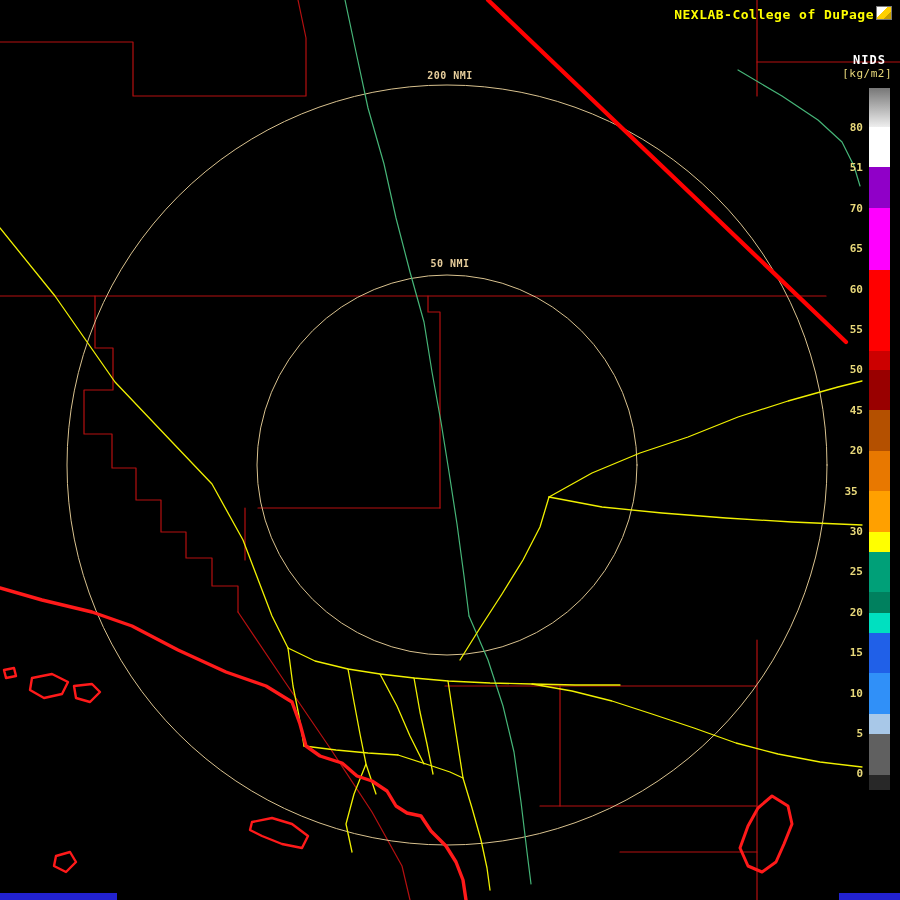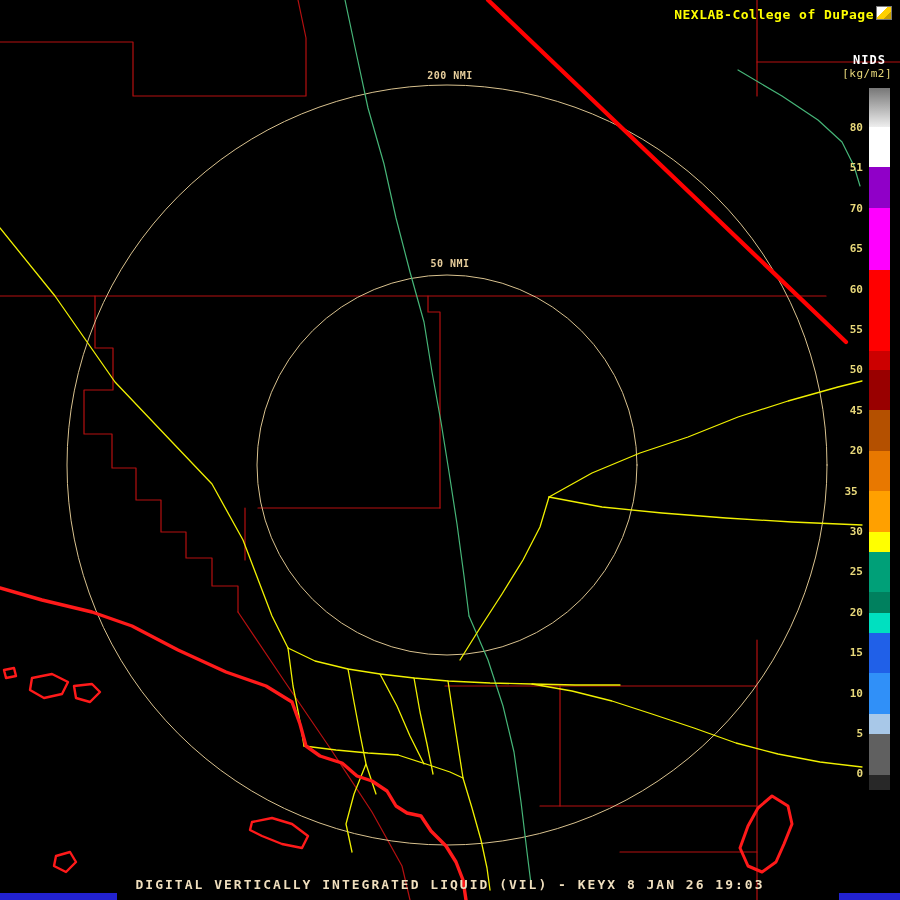--- a/index.html
+++ b/index.html
@@ -156,17 +156,16 @@
       <div class="cb-label" style="top: 483.6px; text-align: center;">35</div>
       <div class="cb-label" style="top: 524px;">30</div>
       <div class="cb-label" style="top: 564.4px;">25</div>
       <div class="cb-label" style="top: 604.8px;">20</div>
       <div class="cb-label" style="top: 645.2px;">15</div>
       <div class="cb-label" style="top: 685.6px;">10</div>
       <div class="cb-label" style="top: 726px;">5</div>
       <div class="cb-label" style="top: 766.4px;">0</div>
     </div>
 
-  <div class="footer-caption">DIGITAL VERTICALLY INTEGRATED LIQUID (VIL) - KEYX 8 JAN 26 19:03</div>
   <div class="corner-strip left"></div>
   <div class="corner-strip right"></div>
 
 </div>
 
 </body></html>

